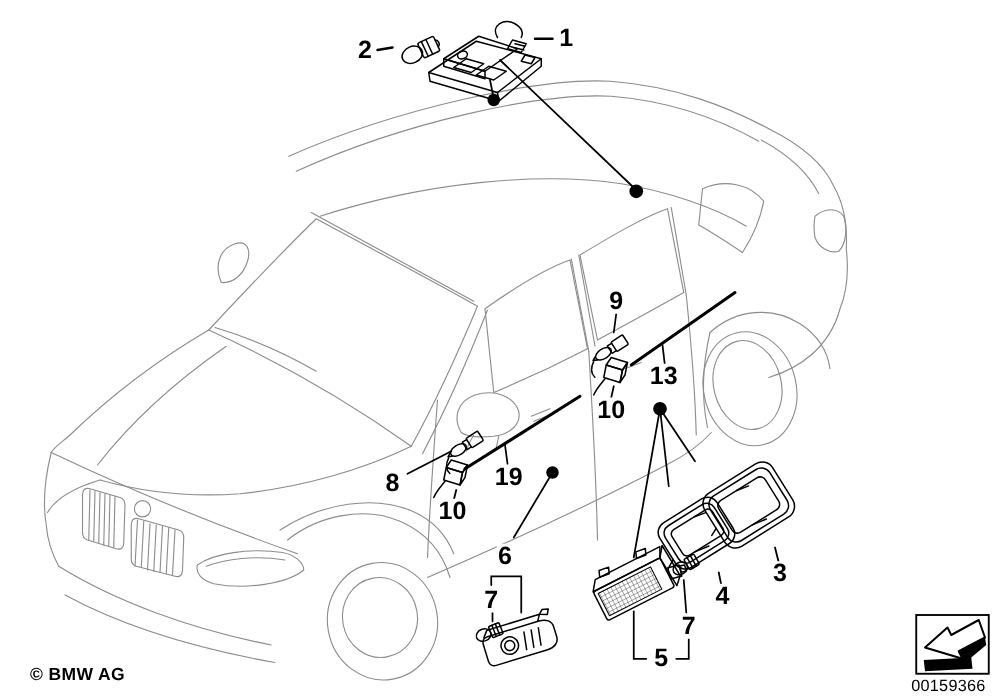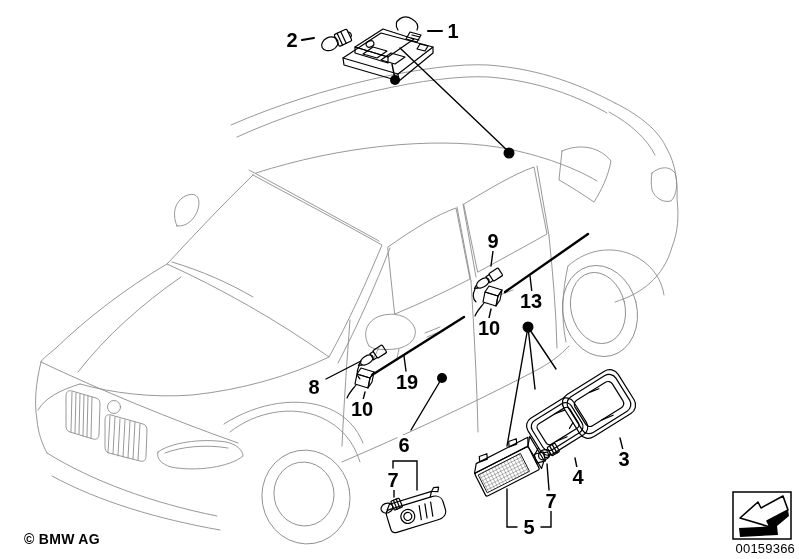--- a/index.html
+++ b/index.html
@@ -23,21 +23,21 @@
     user-select:none;
     background:#fff;
     padding:0 1px;
   }
   .footer-text{
     position:absolute;
     color:#000;
     font-family:"Liberation Sans",sans-serif;
   }
   #copyright{left:24px;top:531px;font-size:14px;font-weight:700;letter-spacing:.3px;}
-  #docnum{left:729px;top:541px;width:66px;font-size:13px;text-align:right;letter-spacing:.2px;}
+  #docnum{left:729px;top:541px;width:66px;font-size:13px;text-align:left;letter-spacing:.2px;}
 </style>
 </head>
 <body>
 
 <div id="stage">
 
   <svg id="artwork" width="799" height="559" viewBox="0 0 799 559">
     <defs>
       <pattern id="lensgrid" width="3.4" height="3.4" patternUnits="userSpaceOnUse">
         <path d="M3.4,0 L0,0 L0,3.4" fill="none" stroke="#1a1a1a" stroke-width="0.55"></path>

